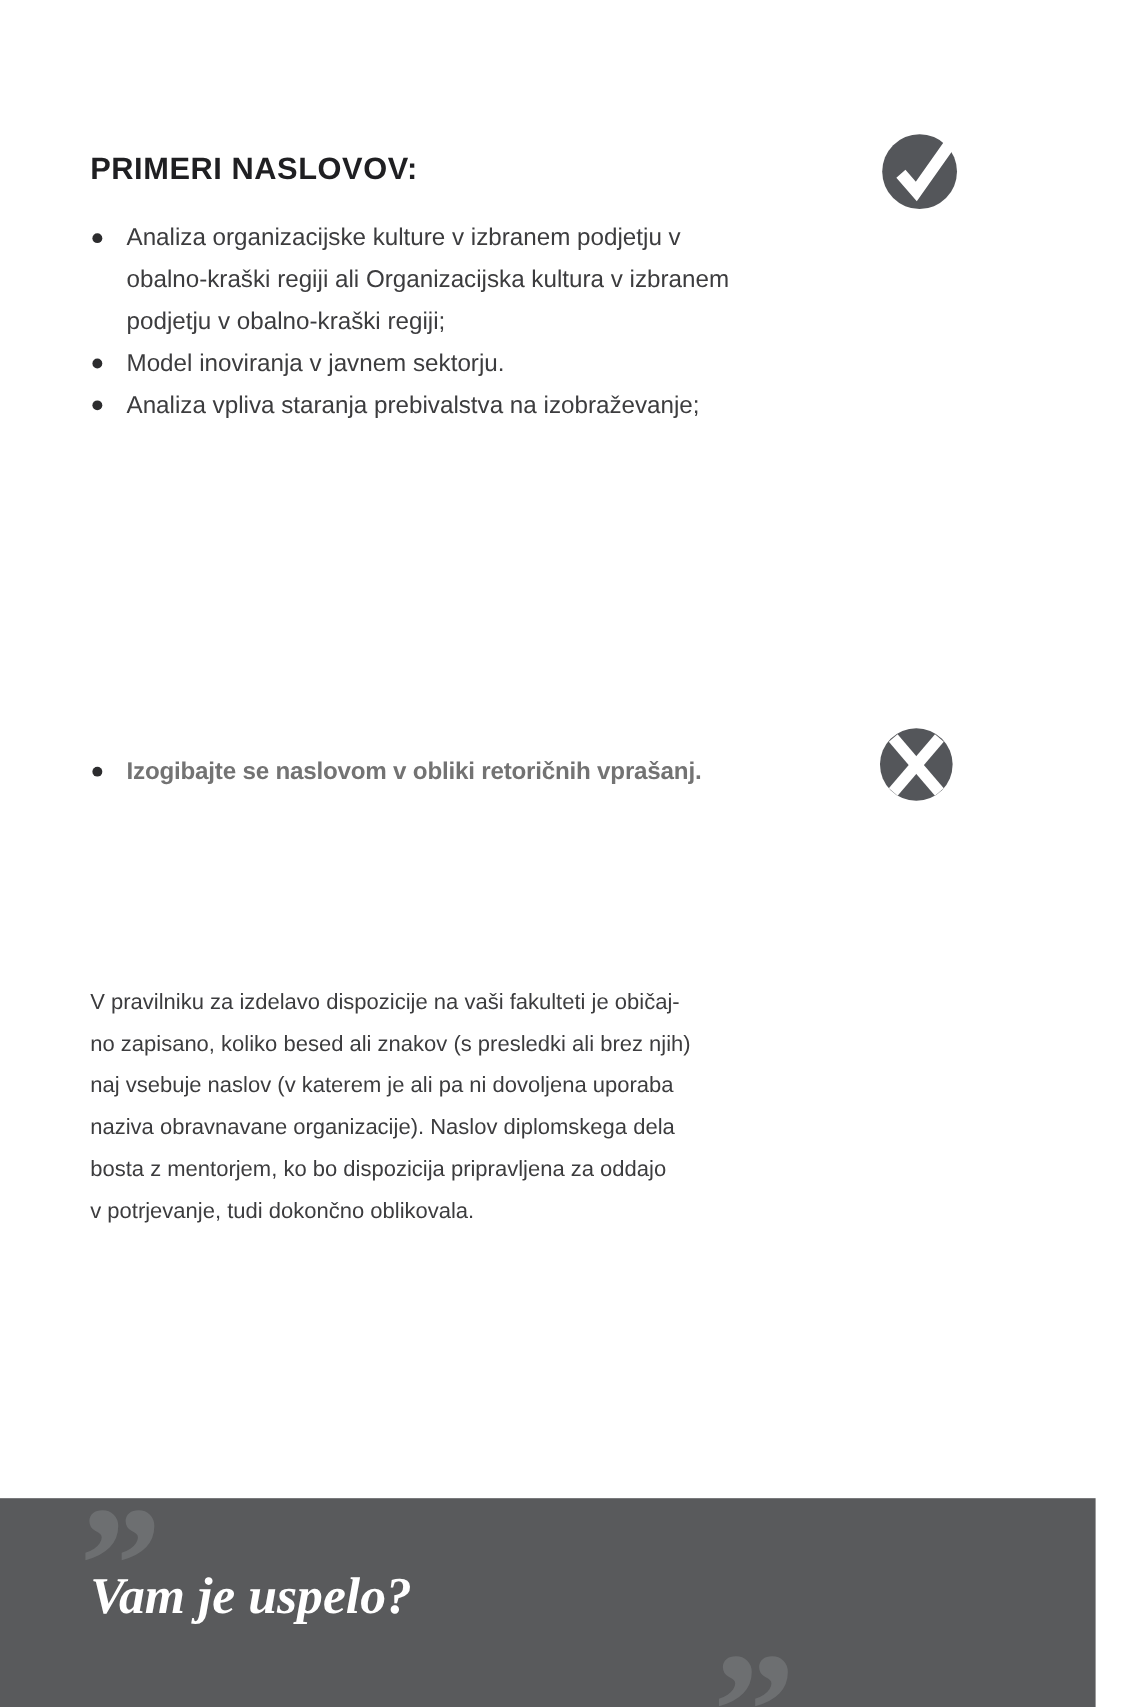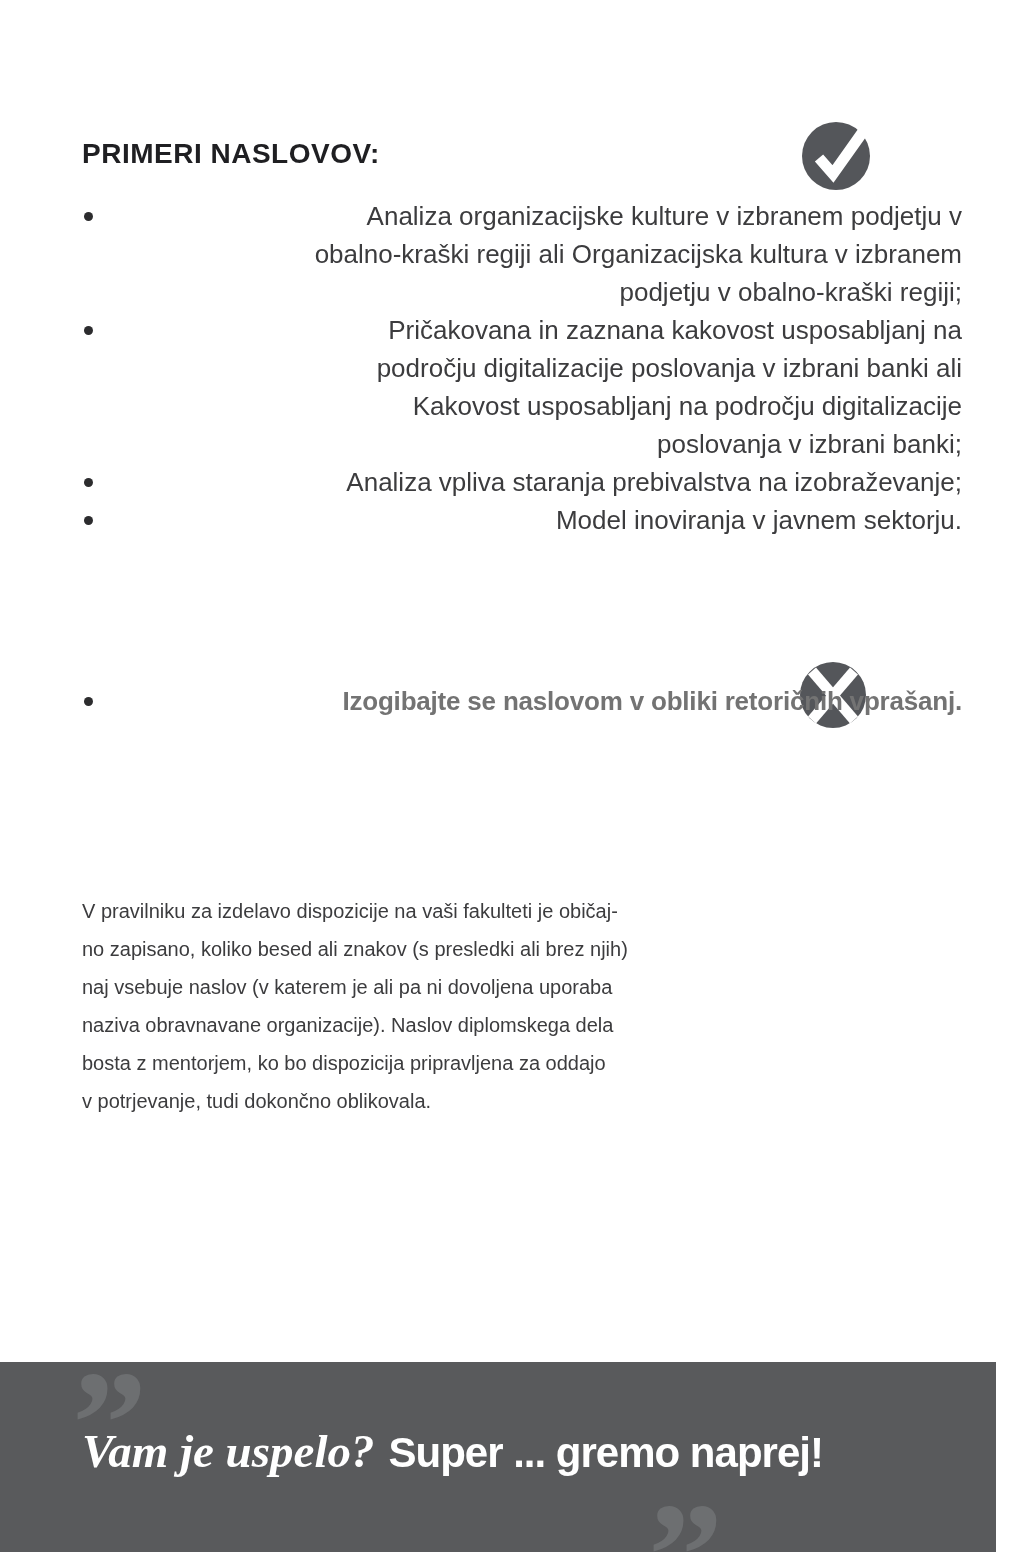--- a/index.html
+++ b/index.html
@@ -19,23 +19,22 @@
   }
   ul.bullets{
     position:absolute;left:82px;margin:0;padding:0;list-style:none;
     width:880px;
   }
   ul.examples{top:197px;}
   ul.avoid{top:682px;}
   ul.bullets li{
     position:relative;
     padding-left:33px;
-    font-size:26px;line-height:38px;
+    font-size:22px;line-height:38px;
     white-space:pre-line;
-    text-align:right;
   }
   ul.bullets li::before{
     content:"";
     position:absolute;left:2px;top:15px;
     width:9px;height:9px;border-radius:50%;
     background:#2c2c2e;
   }
   ul.avoid li{
     font-weight:700;color:#737373;letter-spacing:-0.2px;
   }
@@ -90,26 +89,22 @@
       <svg width="90" height="90" viewBox="0 0 90 90" aria-hidden="true">
         <circle cx="41" cy="46" r="34" fill="#54565a"></circle>
         <path d="M24 48 L38 64 L72 16" stroke="#ffffff" stroke-width="11" fill="none"></path>
       </svg>
     </span>
 
     <ul class="bullets examples">
       <li>Analiza organizacijske kulture v izbranem podjetju v
 obalno-kraški regiji ali Organizacijska kultura v izbranem
 podjetju v obalno-kraški regiji;</li>
-      <li>Pričakovana in zaznana kakovost usposabljanj na
-področju digitalizacije poslovanja v izbrani banki ali
-Kakovost usposabljanj na področju digitalizacije
-poslovanja v izbrani banki;</li>
+      <li>Model inoviranja v javnem sektorju.</li>
       <li>Analiza vpliva staranja prebivalstva na izobraževanje;</li>
-      <li>Model inoviranja v javnem sektorju.</li>
     </ul>
 
     <span class="icon cross">
       <svg width="80" height="80" viewBox="0 0 80 80" aria-hidden="true">
         <circle cx="40" cy="40" r="33" fill="#54565a"></circle>
         <line x1="19" y1="16" x2="61" y2="65" stroke="#ffffff" stroke-width="10.5"></line>
         <line x1="61" y1="16" x2="19" y2="65" stroke="#ffffff" stroke-width="10.5"></line>
       </svg>
     </span>
 
@@ -122,17 +117,16 @@
 naj vsebuje naslov (v katerem je ali pa ni dovoljena uporaba
 naziva obravnavane organizacije). Naslov diplomskega dela
 bosta z mentorjem, ko bo dispozicija pripravljena za oddajo
 v potrjevanje, tudi dokončno oblikovala.</p>
   </div>
 
   <footer class="band">
     <span class="qmark q1">”</span>
     <div class="quote-line">
       <span class="it">Vam je uspelo?</span>
-      <span class="bd">Super ... gremo naprej!</span>
     </div>
     <span class="qmark q2">”</span>
   </footer>
 </div>
 
 </body></html>

